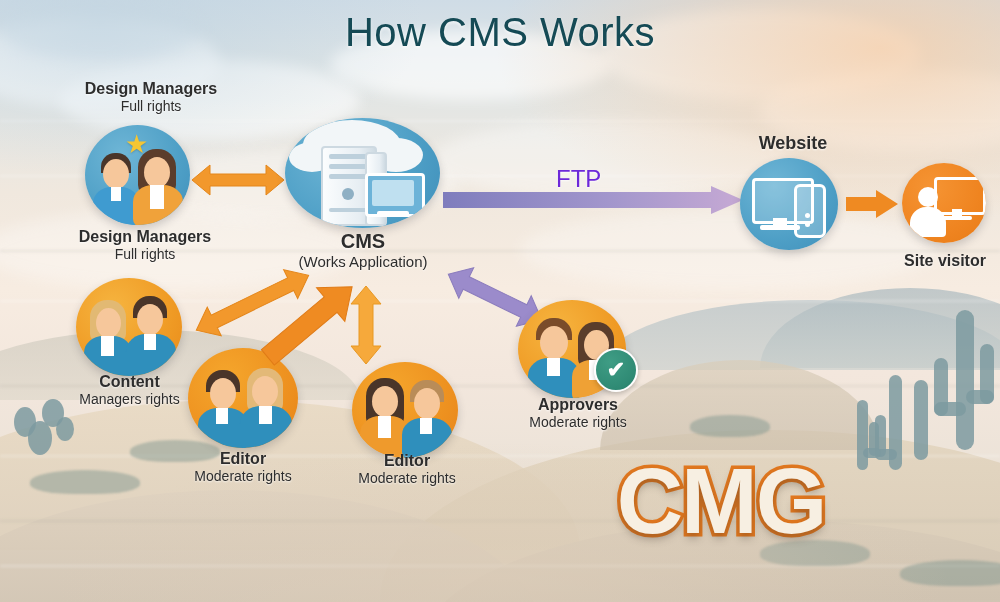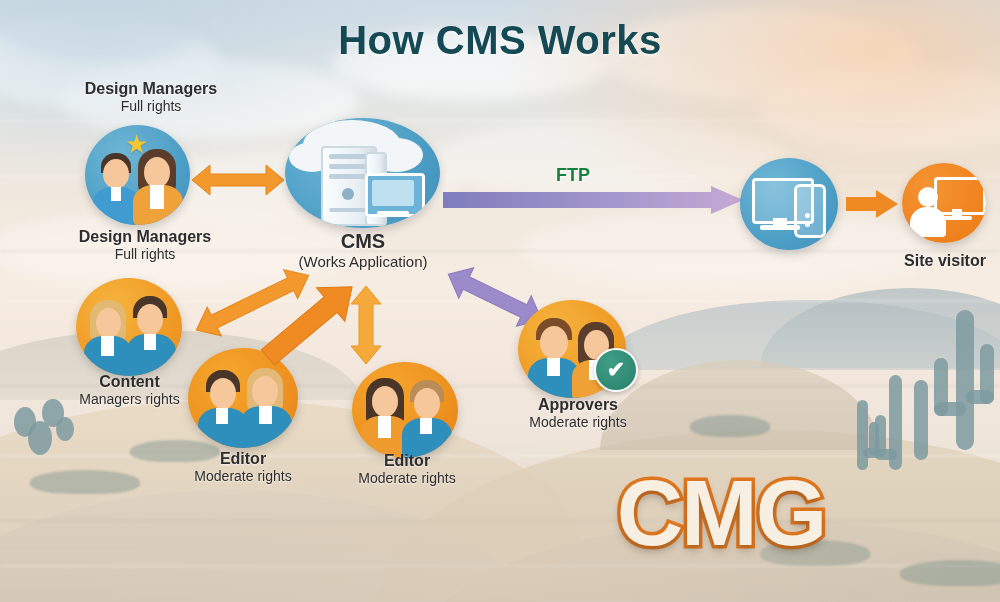--- a/index.html
+++ b/index.html
@@ -30,22 +30,22 @@
   .streak{position:absolute;height:2px;background:rgba(255,255,255,.30);filter:blur(1.5px);}
   .streak.dk{background:rgba(150,150,140,.16);}
 
   .cactus{position:absolute;}
   .cac-trunk{position:absolute;background:#7d9aa0;border-radius:18px;opacity:.85;}
   .cac-arm{position:absolute;background:#7d9aa0;border-radius:18px;opacity:.85;}
   .bush{position:absolute;border-radius:50% 50% 40% 40%;background:rgba(122,146,140,.45);filter:blur(1px);}
 
   
   .title{
-    position:absolute;left:0;right:0;top:18px;text-align:center;
-    font-size:40px;font-weight:bold;color:#154a55;letter-spacing:.5px;
+    position:absolute;left:0;right:0;top:10px;text-align:center;
+    font-size:40px;font-weight:normal;color:#154a55;letter-spacing:.5px;
     text-shadow:0 2px 3px rgba(255,255,255,.65);
   }
 
   
   .node{position:absolute;}
   .circle{position:absolute;border-radius:50%;box-shadow:0 4px 9px rgba(60,60,70,.22);overflow:hidden;}
   .c-blue{background:radial-gradient(circle at 35% 30%,#6fb6d6 0%,#4e9fc6 60%,#3f8fba 100%);}
   .c-orange{background:radial-gradient(circle at 35% 30%,#f6b43f 0%,#ef9a24 62%,#e8891a 100%);}
   .c-orange2{background:radial-gradient(circle at 35% 30%,#f5a62c 0%,#ed901f 65%,#e5821a 100%);}
   .c-vis{background:radial-gradient(circle at 35% 30%,#f59433 0%,#ef8420 62%,#e77b16 100%);}
@@ -83,26 +83,26 @@
   .tower-line{position:absolute;background:#bdd0dc;border-radius:2px;}
   .tower-dot{position:absolute;background:#8fb0c4;border-radius:50%;}
   .desk{position:absolute;border:3px solid #fff;border-radius:4px;background:#6cb3d8;}
   .desk-in{position:absolute;background:#bfe0f0;border-radius:2px;}
 
   
   .arrow{position:absolute;}
   svg{display:block;overflow:visible;}
 
   .ftp-label{
-    position:absolute;font-size:18px;font-weight:bold;color:#15803d;
+    position:absolute;font-size:24px;font-weight:normal;color:#6d28d9;
     text-shadow:0 1px 2px rgba(255,255,255,.85);
   }
 
   
-  .logo{position:absolute;left:560:px;margin-top:12px;}
+  .logo{position:absolute;left:560:px;}
   .cmg{
     font-size:92px;font-weight:bold;letter-spacing:-2px;line-height:1;
     color:#f7efe2;
     -webkit-text-stroke:7px #e2781f;
     paint-order:stroke fill;
     text-shadow:0 5px 8px rgba(60,50,40,.35);
   }
   .banner{
     background:#1f4753;border-radius:22px;color:#fff;
     font-size:21px;font-weight:bold;letter-spacing:1.2px;
@@ -255,20 +255,23 @@
         <linearGradient id="ftpgrad" x1="0" y1="0" x2="1" y2="0">
           <stop offset="0%" stop-color="#7f7dbd"></stop>
           <stop offset="55%" stop-color="#a296cc"></stop>
           <stop offset="100%" stop-color="#c6a9d4"></stop>
         </linearGradient>
       </defs>
       <polygon points="0,6 268,6 268,0 300,14 268,28 268,22 0,22" fill="url(#ftpgrad)"></polygon>
     </svg>
   </div>
 
+  <div class="lbl" style="left:718px;top:133px;width:150px;">
+    <div class="t1" style="font-size:18px;">Website</div>
+  </div>
   <div class="node" style="left:740px;top:158px;">
     <div class="circle c-blue" style="left:0;top:0;width:98px;height:92px;">
       <div class="mon" style="left:12px;top:20px;width:56px;height:40px;"></div>
       <div class="mon-stand" style="left:33px;top:60px;width:14px;height:8px;"></div>
       <div class="mon-stand" style="left:20px;top:67px;width:40px;height:5px;border-radius:2px;"></div>
       <div class="phone" style="left:54px;top:26px;width:26px;height:48px;">
         <div class="phone-dot" style="left:8px;top:26px;width:5px;height:5px;"></div>
         <div class="phone-dot" style="left:8px;top:35px;width:5px;height:5px;"></div>
       </div>
     </div>

